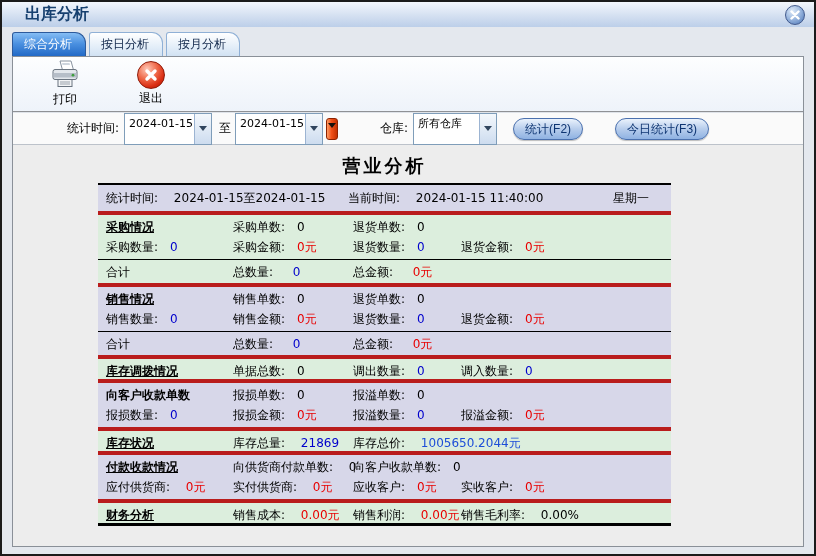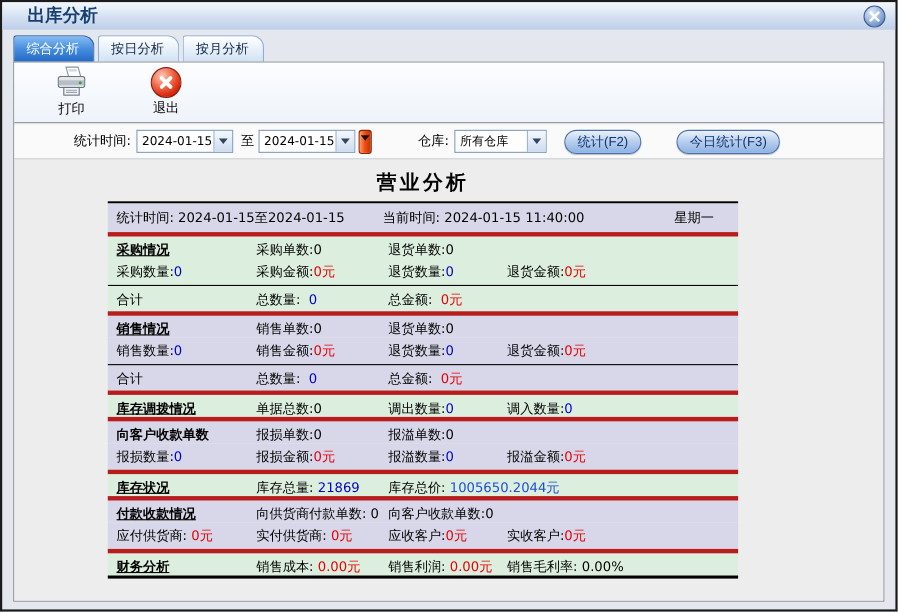--- a/index.html
+++ b/index.html
@@ -31,21 +31,21 @@
   .tool-btn { display:flex; flex-direction:column; align-items:center; gap:1px; font-size:12px; color:#000; cursor:pointer; width:52px; }
 
   
   .exit-icon { width:28px; height:28px; border-radius:50%; border:1px solid #8e1a08;
     background:radial-gradient(circle at 35% 28%, #ffc9b8, #ef6a4a 40%, #d92c12 70%, #a81500);
     display:flex; align-items:center; justify-content:center; }
 
   
   .filterbar { height:32px; background:#fafafa; border-bottom:1px solid #bcc2ca; display:flex; align-items:center; font-size:12px; color:#000; padding-left:54px; flex:0 0 auto; }
   .flabel { margin-right:5px; }
-  .combo { height:21px; border:1px solid #7f9db9; background:#fff; display:flex; align-items:stretch; cursor:pointer; }
+  .combo { height:32px; border:1px solid #7f9db9; background:#fff; display:flex; align-items:stretch; cursor:pointer; }
   .combo .ctext { flex:1; font-size:11px; line-height:19px; padding-left:4px; white-space:nowrap; overflow:hidden; }
   .combo .cdrop { width:17px; border-left:1px solid #9cb4d2; background:linear-gradient(#f4f8fc,#cddcef); display:flex; align-items:center; justify-content:center; }
   .arrow-down { width:0; height:0; border-left:4px solid transparent; border-right:4px solid transparent; border-top:5px solid #30455e; }
   .combo.date { width:88px; }
   .combo.wh { width:84px; }
   .mini-red-btn { width:12px; height:22px; margin-left:3px; border:1px solid #8e2200; border-radius:3px;
     background:linear-gradient(90deg,#ff9e66,#f05018 45%,#c43000); display:flex; justify-content:center; padding-top:4px; cursor:pointer; }
   .mini-red-btn .arrow-down { border-top-color:#18100a; }
   .pill-btn { height:22px; padding:0 11px; margin-left:16px; border:1px solid #4a70ae; border-radius:11px;
     background:linear-gradient(#eaf2fc,#b7cdec 50%,#8fb2e2); color:#0e3572; font-size:12px; line-height:20px; cursor:pointer;
@@ -58,21 +58,21 @@
   .rtable { width:573px; margin-left:85px; border-top:2px solid #000; border-bottom:3px solid #000; }
   .trow { position:relative; height:24px; line-height:24px; font-size:12px; color:#000; }
   .trow.h26 { height:26px; line-height:26px; }
   .bg-green  { background:#dceedd; }
   .bg-purple { background:#d7d7e9; }
   .top-thick { border-top:4px solid #b91c1c; }
   .top-thin  { border-top:1px solid #000; }
   .tcell { position:absolute; top:0; white-space:pre; }
   .clabel.b { font-weight:bold; }
   .clabel.u { text-decoration:underline; }
-  .cvalue { margin-left:0; }
+  .cvalue { margin-left:12px; }
 </style>
 </head>
 <body>
 
 <div class="window">
 
   <div class="titlebar">
     <span class="title">出库分析</span>
     <span class="close-btn">
       <svg width="10" height="10" viewBox="0 0 10 10">

